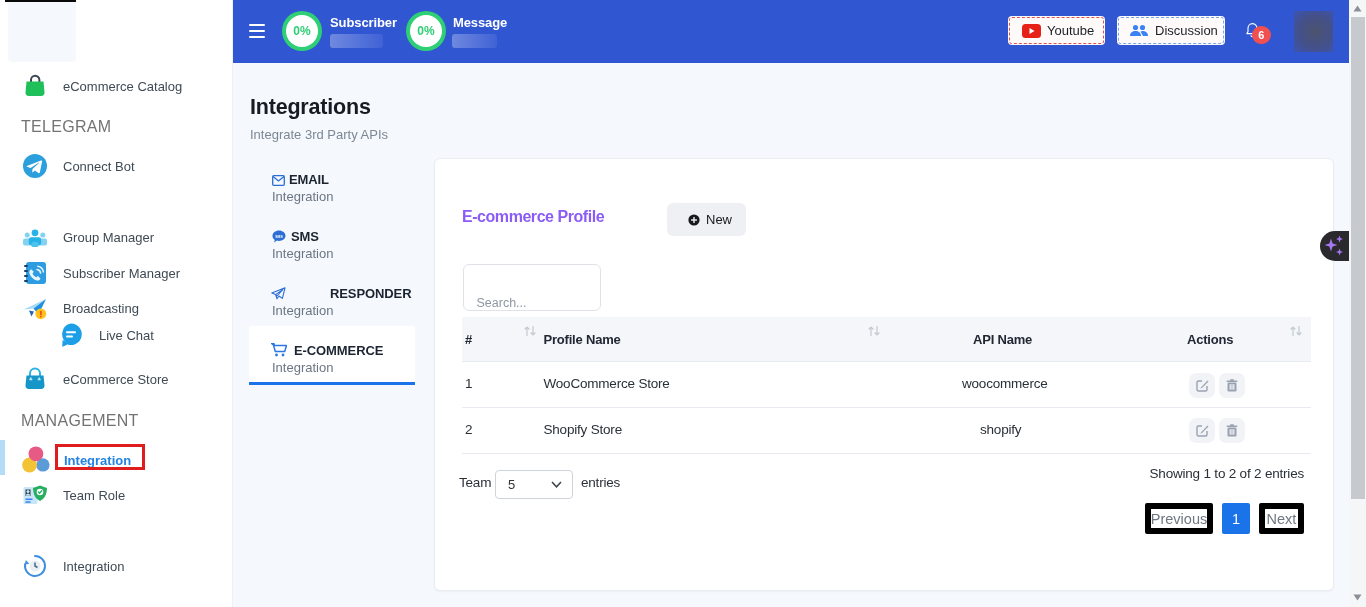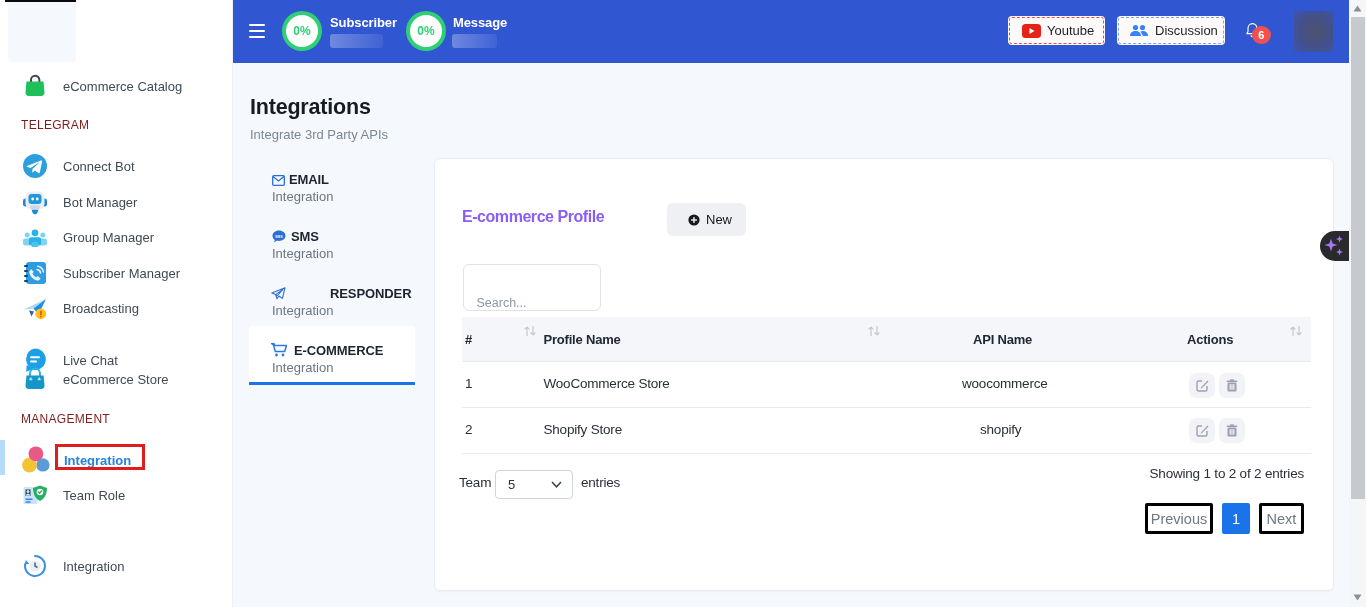--- a/index.html
+++ b/index.html
@@ -6,21 +6,21 @@
 html,body { width:1366px; height:607px; overflow:hidden; font-family:"Liberation Sans", sans-serif; }
 #app { position:relative; width:1366px; height:607px; background:#f5f8fc; overflow:hidden; }
 
 
 #sidebar { position:absolute; left:0; top:0; width:233px; height:607px; background:#ffffff; border-right:1px solid #eef1f4; z-index:5; }
 #ghostlogo { position:absolute; left:8px; top:0; width:68px; height:62px; background:#f5f8fd; border-radius:0 0 4px 4px; }
 #topline { position:absolute; left:5px; top:0; width:71px; height:2px; background:#0a0a0a; }
 .side-item { position:absolute; left:0; width:233px; height:36px; }
 .side-item .sicon { position:absolute; left:22px; top:50%; transform:translateY(-50%); width:26px; height:26px; }
 .side-item .stxt { position:absolute; left:63px; top:50%; transform:translateY(-50%); font-size:13px; color:#3f4a54; white-space:nowrap; }
-.side-label { position:absolute; left:21px; font-size:12px; color:#7f1d1d; letter-spacing:0.3px; }
+.side-label { position:absolute; left:21px; font-size:16px; color:#737373; letter-spacing:0.3px; }
 #activebar { position:absolute; left:0; top:440px; width:5px; height:35px; background:#b5dcf6; }
 #redbox { position:absolute; left:55px; top:444px; width:90px; height:26px; border:3px solid #e01d1d; }
 .int-blue { color:#2383e2 !important; }
 
 
 #navbar { position:absolute; left:233px; top:0; width:1133px; height:63px; background:#3156d2; }
 .hline { position:absolute; left:16px; width:16px; height:2px; background:#ffffff; border-radius:2px; }
 .ring { position:absolute; top:11px; width:40px; height:40px; border-radius:50%; background:#2fcf75; }
 .ring .inner { position:absolute; left:4px; top:4px; width:32px; height:32px; border-radius:50%; background:#ffffff; display:flex; align-items:center; justify-content:center; font-size:12px; font-weight:bold; color:#2fcf75; }
 .nav-lab { position:absolute; top:15px; color:#ffffff; font-weight:bold; font-size:13px; letter-spacing:-0.1px; }
@@ -51,21 +51,21 @@
 
 #thead { position:absolute; left:27px; top:158px; width:849px; height:45px; background:#f4f6f9; }
 .th { position:absolute; font-size:13px; font-weight:bold; color:#212733; letter-spacing:-0.2px; }
 .td { position:absolute; font-size:13.5px; color:#2a3038; letter-spacing:-0.2px; }
 .rowline { position:absolute; left:27px; width:849px; height:1px; background:#e8eaf3; }
 .sorticon { position:absolute; width:14px; height:12px; }
 .actbtn { position:absolute; width:26px; height:25px; background:#f1f3f7; border-radius:7px; display:flex; align-items:center; justify-content:center; }
 
 
 #showsel { position:absolute; left:60px; top:311px; width:78px; height:29px; border:1px solid #ced4da; border-radius:4px; background:#fff; font-size:13px; color:#333; appearance:none; -webkit-appearance:none; padding-left:12px; }
-.pgbtn { position:absolute; top:344px; height:31px; border:3px solid #000000; background:#fff; color:#6f7782; font-size:14.5px; display:flex; align-items:center; justify-content:center; border-radius:2px; }
+.pgbtn { position:absolute; top:344px; height:31px; border:6px solid #000000; background:#fff; color:#6f7782; font-size:14.5px; display:flex; align-items:center; justify-content:center; border-radius:2px; }
 
 
 #sbar { position:absolute; left:1349px; top:0; width:17px; height:607px; background:#f4f6f8; z-index:50; }
 #sthumb { position:absolute; left:1350.5px; top:17px; width:14px; height:482px; background:#c6cacf; z-index:51; }
 
 
 #aiw { position:absolute; left:1320px; top:231px; width:29px; height:30px; background:#29292e; border-radius:15px 0 0 15px; z-index:60; }
 </style>
 </head>
 <body>
@@ -124,33 +124,20 @@
     </div>
     <div class="side-label" style="top:118px;">TELEGRAM</div>
 
     <div class="side-item" style="top:148px;">
       <svg class="sicon" viewBox="0 0 26 26">
           <circle cx="13" cy="13" r="12" fill="#2ca0dc"></circle>
           <path d="M5.5 12.7 l13.5-5.2 c0.7-0.3 1.3 0.2 1.1 1.1 l-2.3 10.8 c-0.2 0.8-0.7 1-1.4 0.6 l-3.5-2.6 -1.7 1.6 c-0.3 0.3-0.6 0.5-1 0.5 l0.3-3.6 6.5-5.9 c0.3-0.25-0.1-0.4-0.4-0.2 l-8.1 5.1 -3.4-1.1 c-0.8-0.25-0.8-0.8 0.4-1.1 Z" fill="#fff"></path>
         </svg>
       <span class="stxt">Connect Bot</span>
     </div>
-    <div class="side-item" style="top:184px;">
-      <svg class="sicon" viewBox="0 0 26 26">
-          <rect x="1" y="9.5" width="5" height="8" rx="2.2" fill="#1e88d2"></rect>
-          <rect x="20" y="9.5" width="5" height="8" rx="2.2" fill="#1e88d2"></rect>
-          <rect x="3.5" y="2.5" width="19" height="18" rx="6" fill="#e7eef5"></rect>
-          <rect x="6.5" y="5" width="13" height="10" rx="3.2" fill="#2196d9"></rect>
-          <rect x="9.3" y="8.4" width="2.7" height="3" rx="1.3" fill="#ffffff"></rect>
-          <rect x="13.9" y="8.4" width="2.7" height="3" rx="1.3" fill="#ffffff"></rect>
-          <rect x="8" y="16.2" width="10" height="4.2" rx="2.1" fill="#ccd9e6"></rect>
-          <path d="M9.5 20.8 h7 l-1.2 3 a2.5 2.5 0 0 1 -4.6 0 Z" fill="#1e88d2"></path>
-        </svg>
-      <span class="stxt">Bot Manager</span>
-    </div>
     <div class="side-item" style="top:219px;">
       <svg class="sicon" viewBox="0 0 26 26">
           <circle cx="5.2" cy="11" r="2.5" fill="#82d3f2"></circle>
           <circle cx="20.8" cy="11" r="2.5" fill="#82d3f2"></circle>
           <rect x="1" y="14.6" width="8.5" height="6.8" rx="2" fill="#82d3f2"></rect>
           <rect x="16.5" y="14.6" width="8.5" height="6.8" rx="2" fill="#82d3f2"></rect>
           <circle cx="13" cy="8.8" r="3.4" fill="#29b2e8"></circle>
           <rect x="6.8" y="13.2" width="12.4" height="8.2" rx="2.4" fill="#29b2e8"></rect>
           <rect x="9.5" y="18" width="7" height="5" rx="1.6" fill="#4cc3ef"></rect>
         </svg>
@@ -173,21 +160,21 @@
       <svg class="sicon" viewBox="0 0 26 26">
           <path d="M1.5 14.5 L24 4 L11.5 13.5 Z" fill="#a9d9f4"></path>
           <path d="M11.5 13.5 L24 4 L16.5 19.5 Z" fill="#1d8fe0"></path>
           <path d="M7 15.5 L9.5 21.5 L12 16.5 Z" fill="#2566b0"></path>
           <circle cx="18.8" cy="18.8" r="5.4" fill="#ffc21c"></circle>
           <rect x="17.9" y="15.7" width="1.9" height="4.4" rx="0.9" fill="#f4511e"></rect>
           <circle cx="18.85" cy="21.6" r="1" fill="#f4511e"></circle>
         </svg>
       <span class="stxt">Broadcasting</span>
     </div>
-    <div class="side-item" style="top:342px;">
+    <div class="side-item" style="top:317px;margin-left:36px;">
       <svg class="sicon" viewBox="0 0 26 26">
           <path d="M13 1.5 a10.8 10.8 0 1 1 -7.6 18.5 L4.8 24.5 L10.4 21.9 A10.8 10.8 0 0 1 13 1.5 Z" fill="#1d9fe8"></path>
           <path d="M4.6 18 L4.2 24.8 L11 21.5 Z" fill="#1d9fe8"></path>
           <rect x="8" y="9.2" width="10" height="2.1" rx="1" fill="#fff"></rect>
           <rect x="8" y="13.4" width="7" height="2.1" rx="1" fill="#fff"></rect>
         </svg>
       <span class="stxt">Live Chat</span>
     </div>
     <div class="side-item" style="top:361px;">
       <svg class="sicon" viewBox="0 0 26 26">

